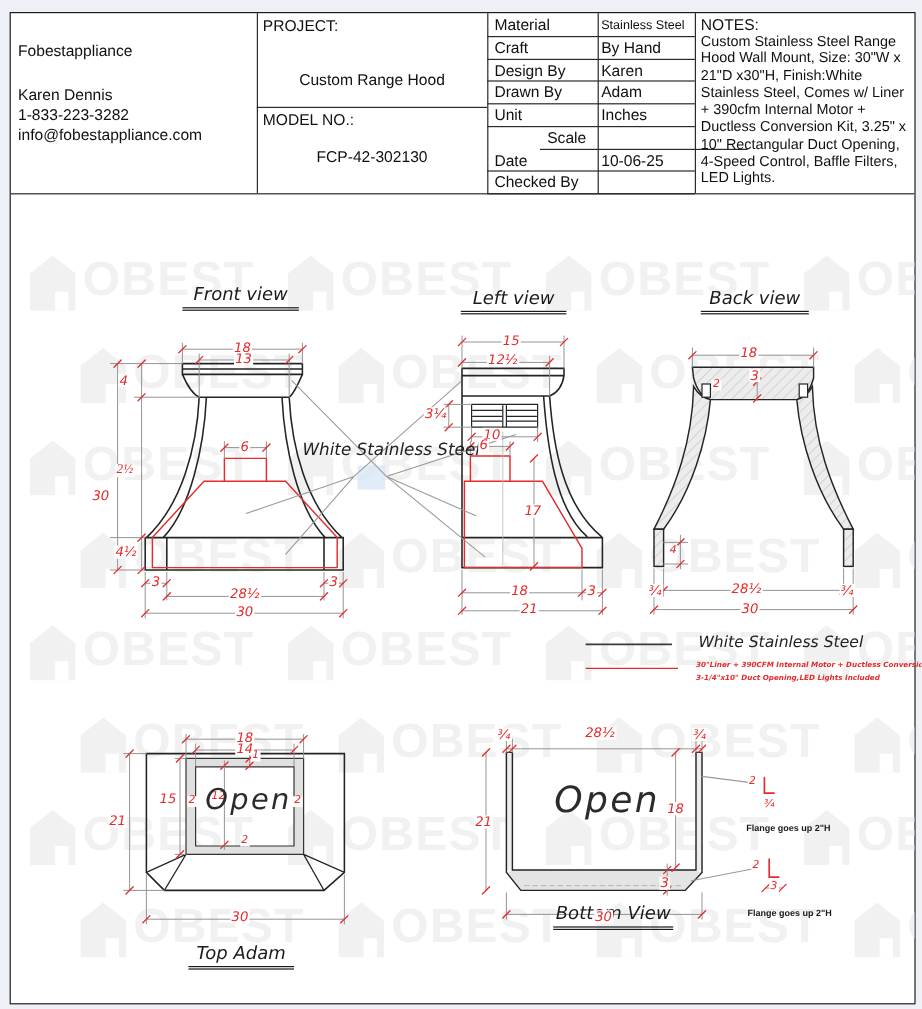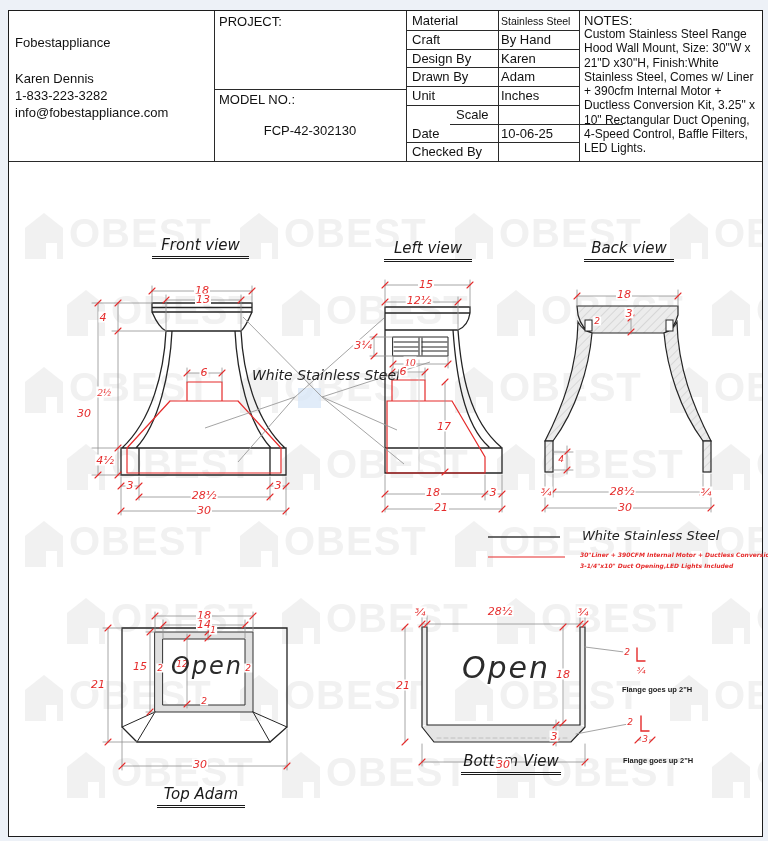--- a/index.html
+++ b/index.html
@@ -284,20 +284,21 @@
       <div class="vline" style="left:570px"></div>
       <div class="hline" style="left:205px;top:78px;width:192px"></div>
       <div class="hline" style="left:0;top:150px;width:753px"></div>
 
       <div class="tbtext" style="left:6px;top:24px">Fobestappliance</div>
       <div class="tbtext" style="left:6px;top:60px">Karen Dennis</div>
       <div class="tbtext" style="left:6px;top:77px">1-833-223-3282</div>
       <div class="tbtext" style="left:6px;top:94px">info@fobestappliance.com</div>
 
       <div class="tbtext" style="left:210px;top:3px">PROJECT:</div>
+      <div class="tbtext tbcenter" style="left:205px;top:48px;width:192px">Custom Range Hood</div>
       <div class="tbtext" style="left:210px;top:81px">MODEL NO.:</div>
       <div class="tbtext tbcenter" style="left:205px;top:112px;width:192px">FCP-42-302130</div>
 
       <div id="tb-rows">
           <div class="tbrow" style="top: 0px; height: 18.75px;">
             <span class="tbl">Material</span>
             <span class="tbv vsm">Stainless Steel</span>
           </div>
           <div class="tbrow" style="top: 18.75px; height: 18.75px;">
             <span class="tbl">Craft</span>
@@ -470,21 +471,21 @@
       <div class="lbl dim" style="left: 103px; top: 317px;">4</div>
       <div class="lbl dim" style="left: 104px; top: 392px; font-family: Liberation Serif, serif;">2½</div>
       <div class="lbl dim" style="left: 105px; top: 460px; font-style: italic;">4½</div>
       <div class="lbl dim" style="left: 130px; top: 485px;">3</div>
       <div class="lbl dim" style="left: 204px; top: 495px;">28½</div>
       <div class="lbl dim" style="left: 278px; top: 485px;">3</div>
       <div class="lbl dim" style="left: 204px; top: 510px;">30</div>
       <div class="lbl dim" style="left: 426px; top: 284px;">15</div>
       <div class="lbl dim" style="left: 419px; top: 300px; font-style: italic;">12½</div>
       <div class="lbl dim" style="left: 363px; top: 345px;">3¼</div>
-      <div class="lbl dim" style="left: 410px; top: 362px; font-family: Liberation Serif, serif;">10</div>
+      <div class="lbl dim" style="left: 410px; top: 362px;">10</div>
       <div class="lbl dim" style="left: 403px; top: 371px;">6</div>
       <div class="lbl dim" style="left: 444px; top: 426px;">17</div>
       <div class="lbl dim" style="left: 433px; top: 492px;">18</div>
       <div class="lbl dim" style="left: 493px; top: 492px;">3</div>
       <div class="lbl dim" style="left: 441px; top: 507px;">21</div>
       <div class="lbl dim" style="left: 624px; top: 294px;">18</div>
       <div class="lbl dim" style="left: 629px; top: 313px;">3</div>
       <div class="lbl dimsm" style="left: 597px; top: 321px;">2</div>
       <div class="lbl dimsm" style="left: 561px; top: 459px;">4</div>
       <div class="lbl dim" style="left: 546px; top: 492px;">¾</div>

